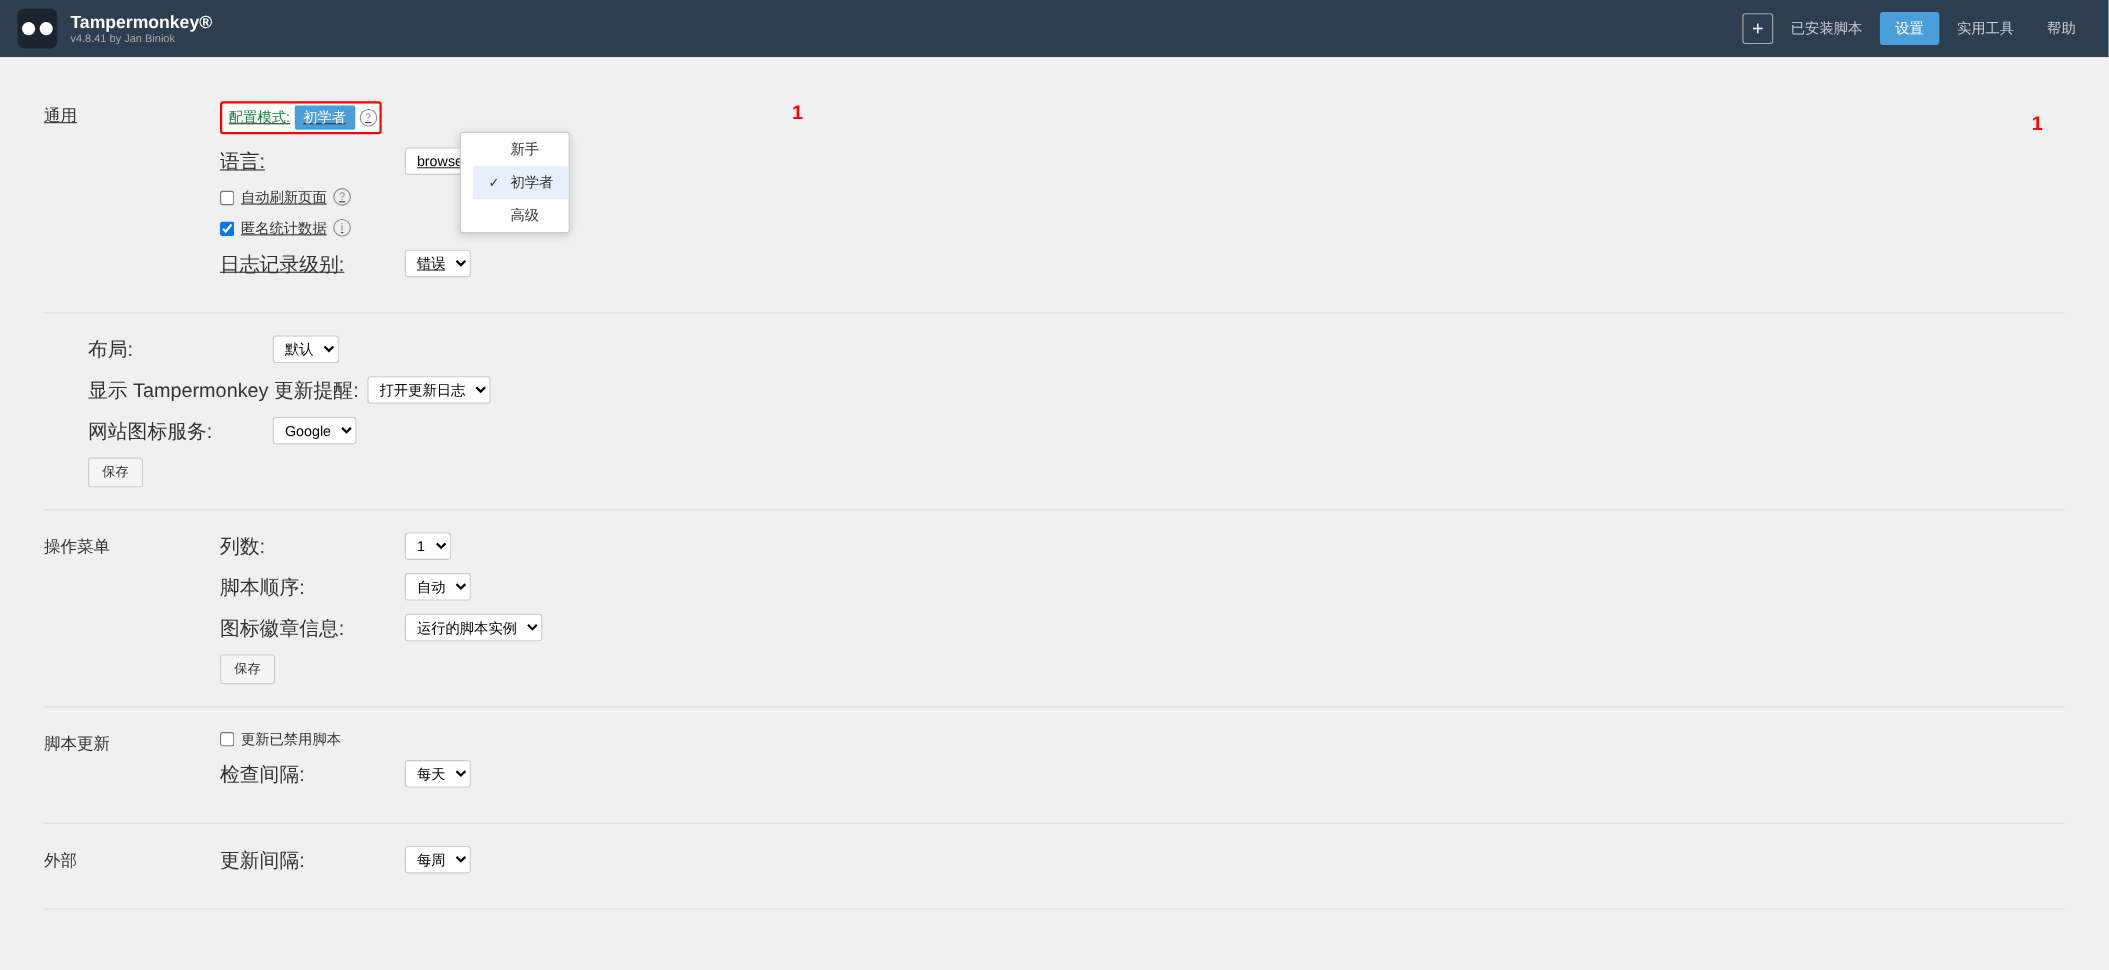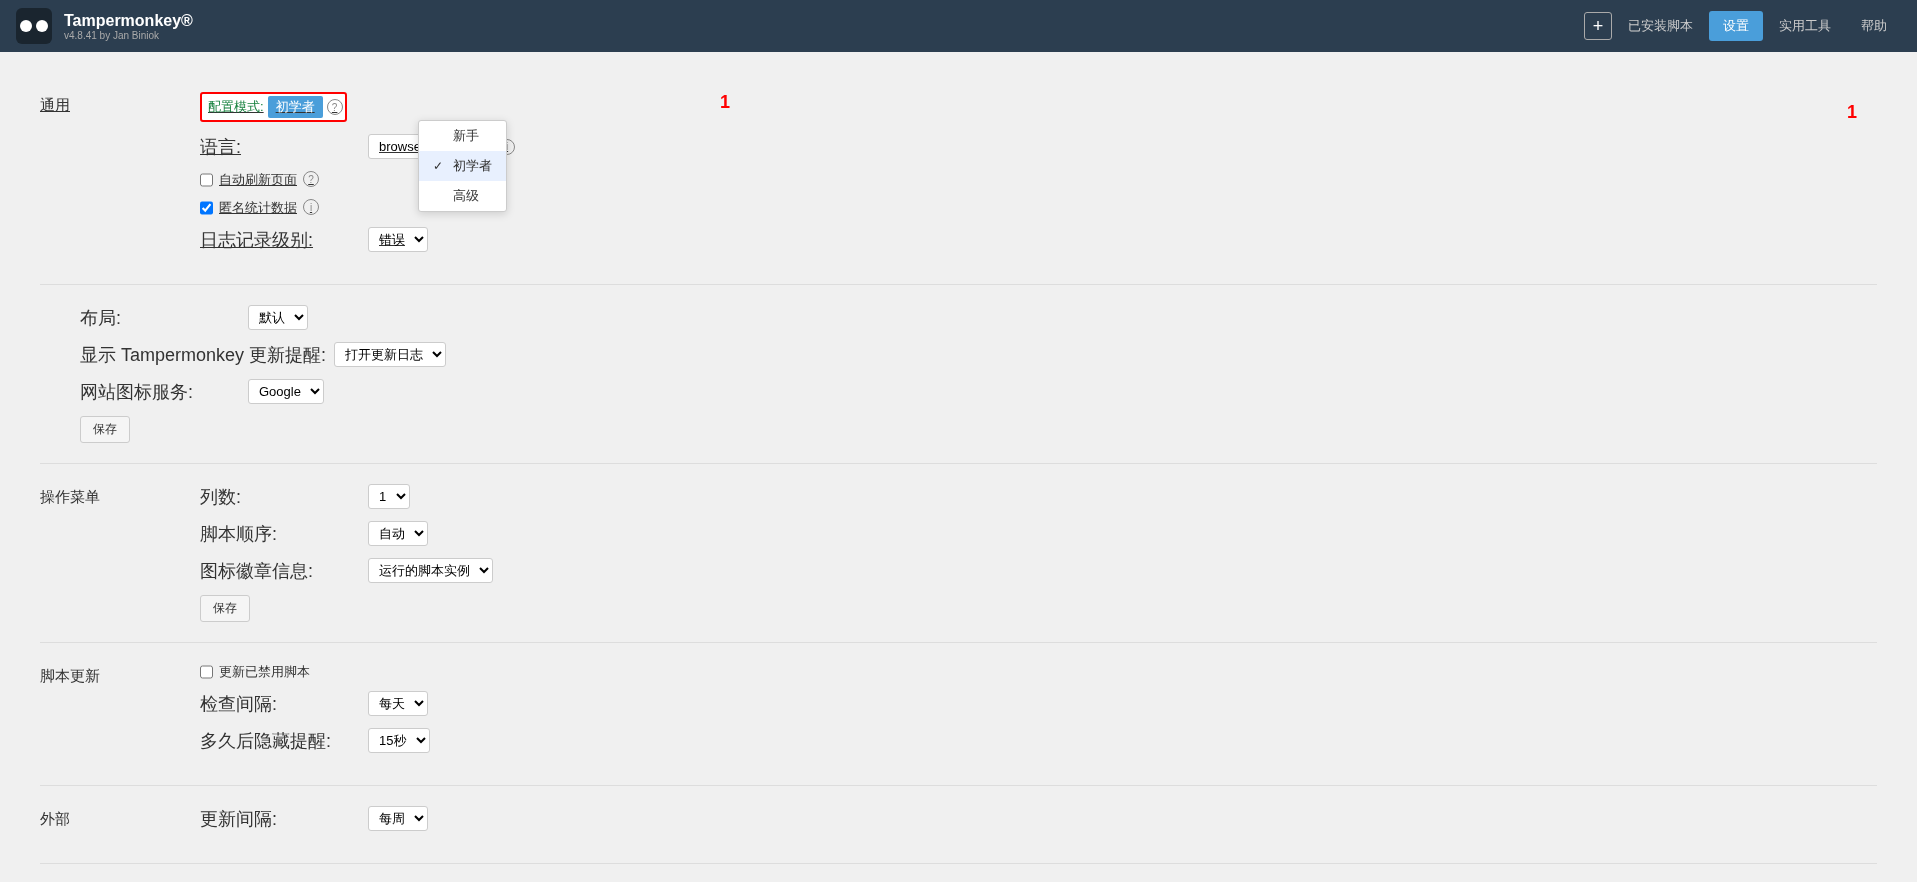--- a/index.html
+++ b/index.html
@@ -168,20 +168,21 @@
       left: 218px;
       top: 28px;
     }
     .dropdown-item {
       padding: 6px 14px;
       cursor: pointer;
       font-size: 13px;
       display: flex;
       align-items: center;
       gap: 6px;
+      margin-left: 11px;
     }
     .dropdown-item.selected {
       background: #e8f0fe;
     }
     .checkmark {
       color: #333;
       font-size: 12px;
       width: 14px;
     }
 
@@ -361,26 +362,20 @@
       <div class="checkbox-row">
         <input type="checkbox" style="">
         <span>更新已禁用脚本</span>
       </div>
       <div class="field-row">
         <span class="field-label">检查间隔:</span>
         <select>
           <option>每天</option>
         </select>
       </div>
-      <div class="field-row">
-        <span class="field-label">多久后隐藏提醒:</span>
-        <select>
-          <option>15秒</option>
-        </select>
-      </div>
     </div>
   </div>
 
   <div class="section">
     <div class="section-title">外部</div>
     <div class="section-content">
       <div class="field-row">
         <span class="field-label">更新间隔:</span>
         <select>
           <option>每周</option>

